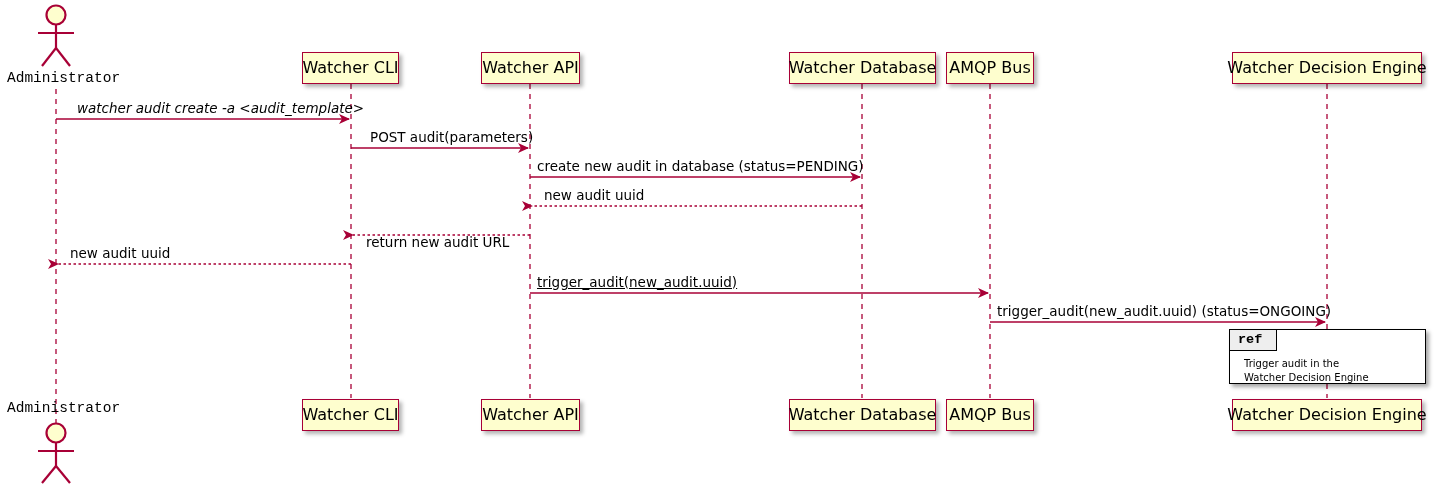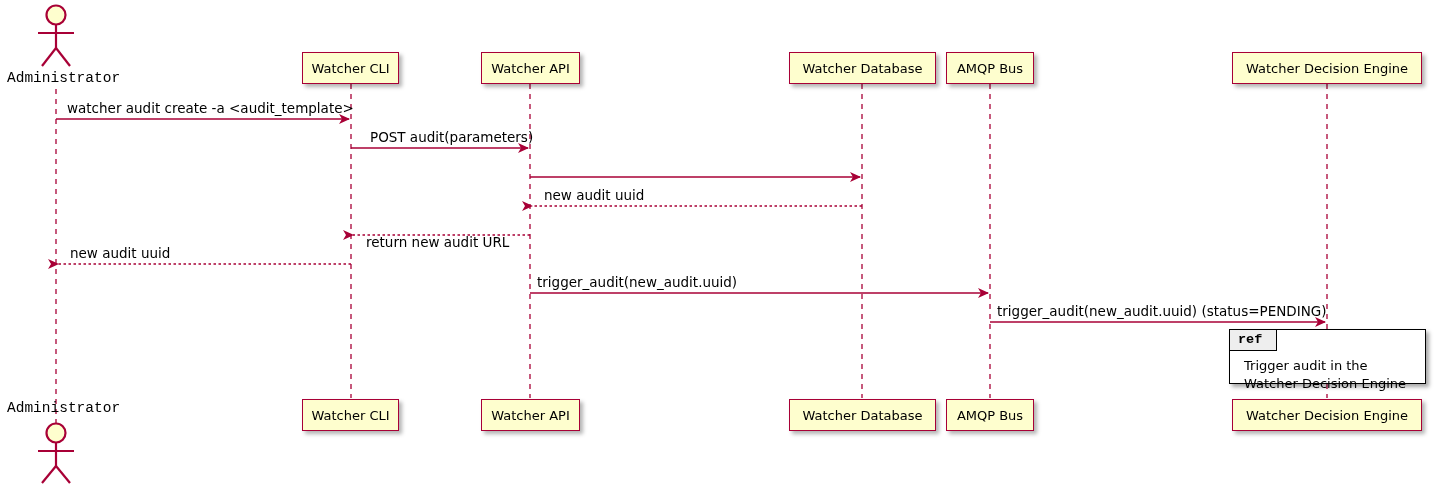--- a/index.html
+++ b/index.html
@@ -28,21 +28,21 @@
   .participant-box {
     position: absolute;
     background: #FEFECE;
     border: 1.5px solid #A80036;
     box-shadow: 3px 3px 4px rgba(0,0,0,0.30);
     display: flex;
     align-items: center;
     justify-content: center;
     box-sizing: border-box;
     color: #000000;
-    font-size: 13px;
+    font-size: 16px;
     font-family: "DejaVu Sans", sans-serif;
     white-space: nowrap;
     line-height: 1;
   }
   .actor-label {
     position: absolute;
     color: #000000;
     font-size: 14.5px;
     font-family: Liberation Mono, monospace;
     white-space: nowrap;
@@ -76,21 +76,21 @@
     line-height: 1.15;
     font-family: Liberation Mono, monospace;
   }
   .ref-body {
     position: absolute;
     left: 0;
     top: 24px;
     width: 100%;
     padding: 3px 10px 0 14px;
     box-sizing: border-box;
-    font-size: 13px;
+    font-size: 10px;
     color: #000000;
     line-height: 1.35;
     font-family: "DejaVu Sans", sans-serif;
   }
 </style>
 </head>
 <body>
 
 <div id="diagram-root">
 
@@ -171,40 +171,43 @@
   <div class="participant-box" style="left:946px; top:399px; width:88px; height:32px;">
     <span>AMQP Bus</span>
   </div>
   <div class="participant-box" style="left:1232px; top:399px; width:190px; height:32px;">
     <span>Watcher Decision Engine</span>
   </div>
   <div class="actor-label" style="left:7px; top:400px;">
     <span>Administrator</span>
   </div>
 
-  <div class="msg-label" style="left:67px; top:102px;">
+  <div class="msg-label" style="left:77px; top:102px;font-style:italic;">
     <span>watcher audit create -a &lt;audit_template&gt;</span>
   </div>
   <div class="msg-label" style="left:370px; top:131px;">
     <span>POST audit(parameters)</span>
   </div>
+  <div class="msg-label" style="left:537px; top:160px;">
+    <span>create new audit in database (status=PENDING)</span>
+  </div>
   <div class="msg-label" style="left:544px; top:189px;">
     <span>new audit uuid</span>
   </div>
   <div class="msg-label" style="left:366px; top:236px;">
     <span>return new audit URL</span>
   </div>
   <div class="msg-label" style="left:70px; top:247px;">
     <span>new audit uuid</span>
   </div>
-  <div class="msg-label" style="left:537px; top:276px;">
+  <div class="msg-label" style="left:537px; top:276px;text-decoration:underline;">
     <span>trigger_audit(new_audit.uuid)</span>
   </div>
   <div class="msg-label" style="left:997px; top:305px;">
-    <span>trigger_audit(new_audit.uuid) (status=PENDING)</span>
+    <span>trigger_audit(new_audit.uuid) (status=ONGOING)</span>
   </div>
 
   <div class="ref-frame" style="left:1229px; top:329px; width:197px; height:55px;">
     <div class="ref-tab">
       <span>ref</span>
     </div>
     <div class="ref-body">
       <div>Trigger audit in the</div>
       <div>Watcher Decision Engine</div>
     </div>

